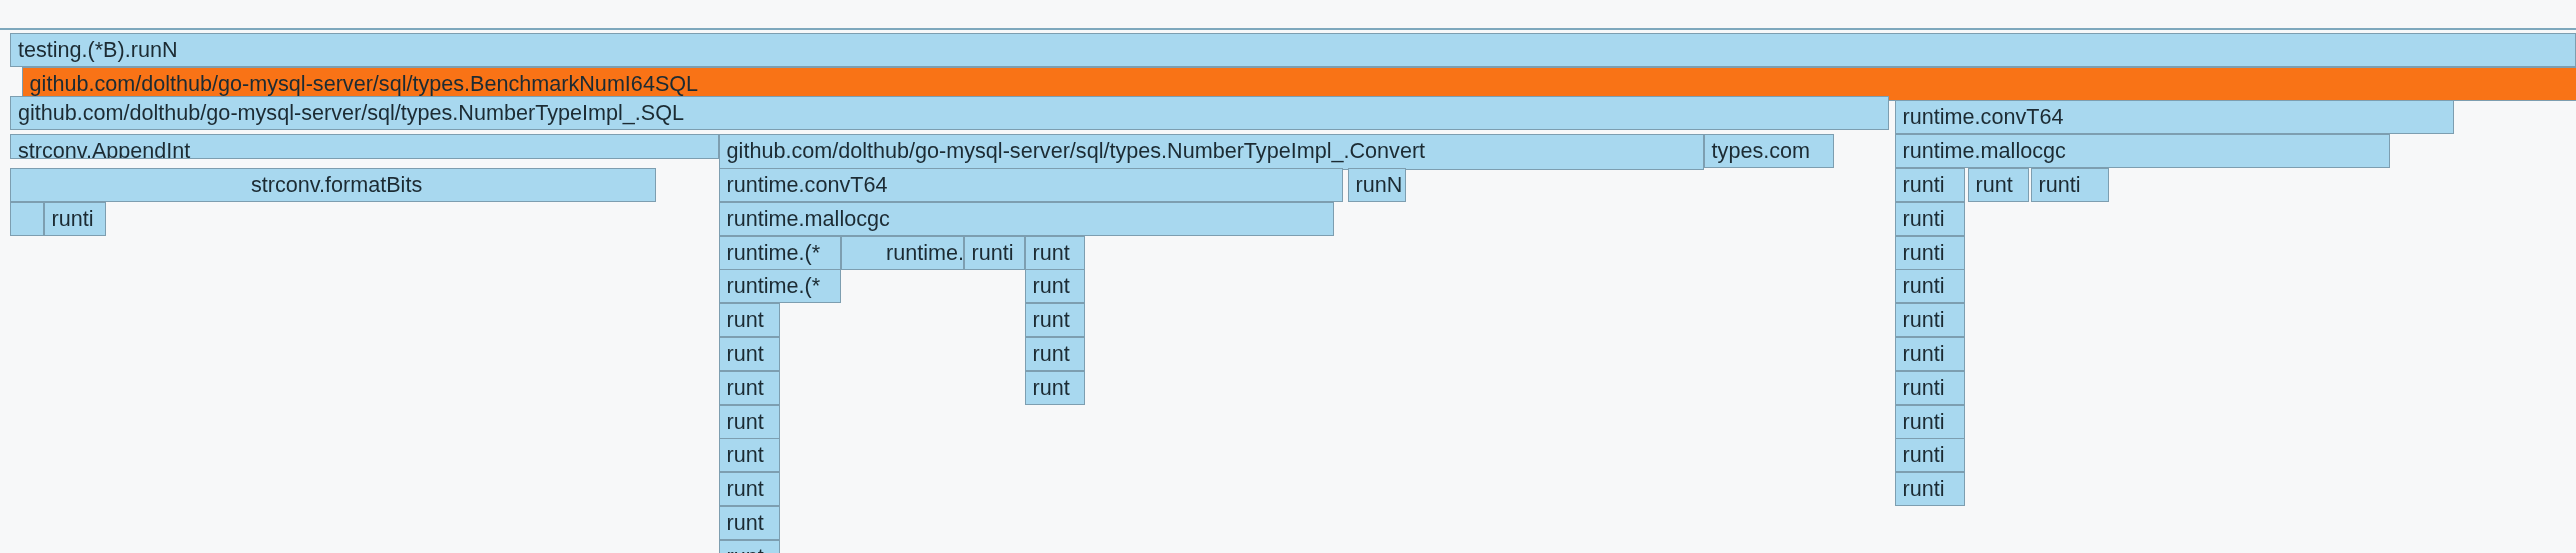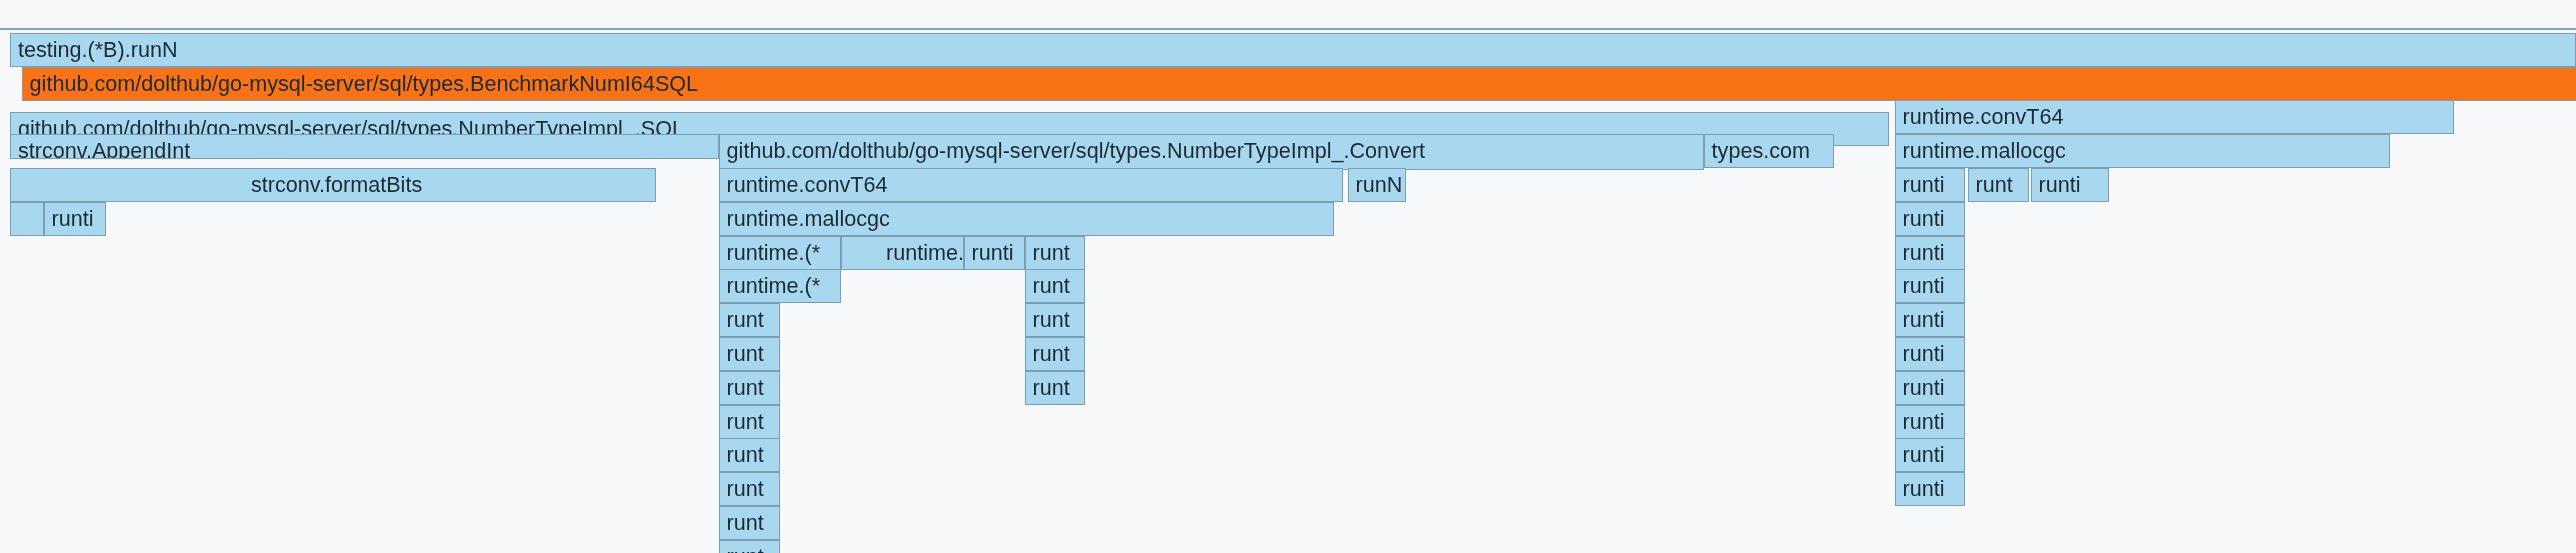--- a/index.html
+++ b/index.html
@@ -45,21 +45,21 @@
 </head>
 <body>
 
 <div id="flamegraph">
     <div class="frame" style="left: 10.3px; top: 2.8px; width: 2566px; height: 34px; background: rgb(168, 216, 239); border-color: rgb(125, 158, 176); color: rgb(28, 43, 51);">
       <span class="label">testing.(*B).runN</span>
     </div>
     <div class="frame" style="left: 22px; top: 37px; width: 2566px; height: 34px; background: #f97316; border-color: rgb(125, 158, 176); color: rgb(28, 43, 51);">
       <span class="label">github.com/dolthub/go-mysql-server/sql/types.BenchmarkNumI64SQL</span>
     </div>
-    <div class="frame" style="left: 10.3px; top: 82px; width: 1879px; height: 34px; background: rgb(168, 216, 239); border-color: rgb(125, 158, 176); color: rgb(28, 43, 51);">
+    <div class="frame" style="left: 10.3px; top: 66px; width: 1879px; height: 34px; background: rgb(168, 216, 239); border-color: rgb(125, 158, 176); color: rgb(28, 43, 51);">
       <span class="label">github.com/dolthub/go-mysql-server/sql/types.NumberTypeImpl_.SQL</span>
     </div>
     <div class="frame" style="left: 1895px; top: 70px; width: 559px; height: 34px; background: rgb(168, 216, 239); border-color: rgb(125, 158, 176); color: rgb(28, 43, 51);">
       <span class="label">runtime.convT64</span>
     </div>
     <div class="frame" style="left: 10.3px; top: 104px; width: 709px; height: 25px; background: rgb(168, 216, 239); border-color: rgb(125, 158, 176); color: rgb(28, 43, 51);">
       <span class="label">strconv.AppendInt</span>
     </div>
     <div class="frame" style="left: 719px; top: 104px; width: 985px; height: 36px; background: rgb(168, 216, 239); border-color: rgb(125, 158, 176); color: rgb(28, 43, 51);">
       <span class="label">github.com/dolthub/go-mysql-server/sql/types.NumberTypeImpl_.Convert</span>

